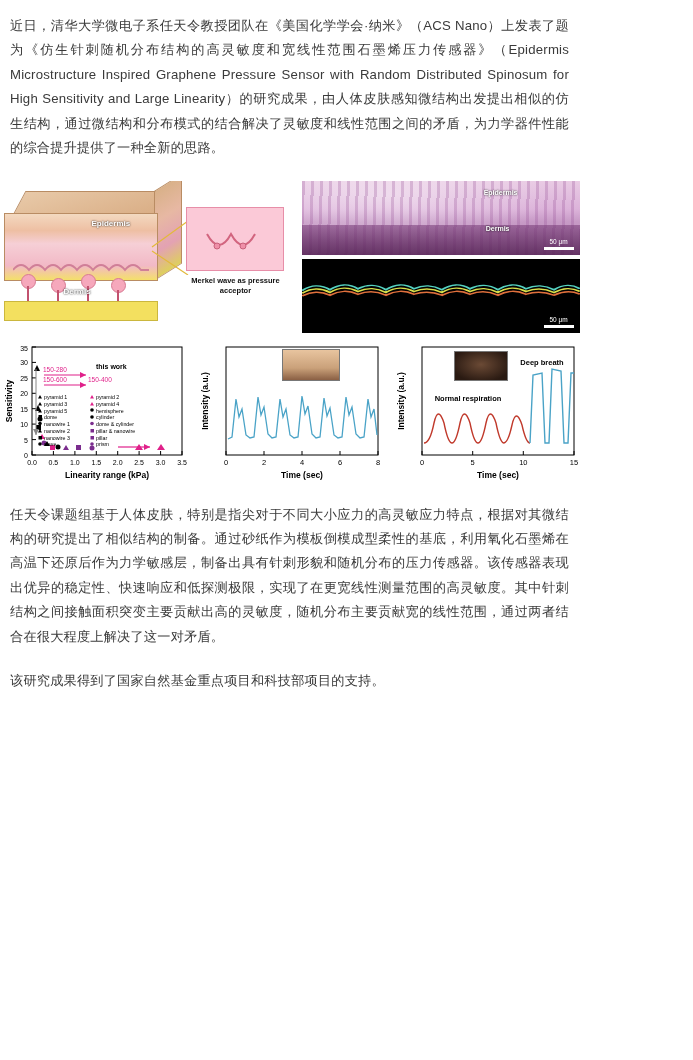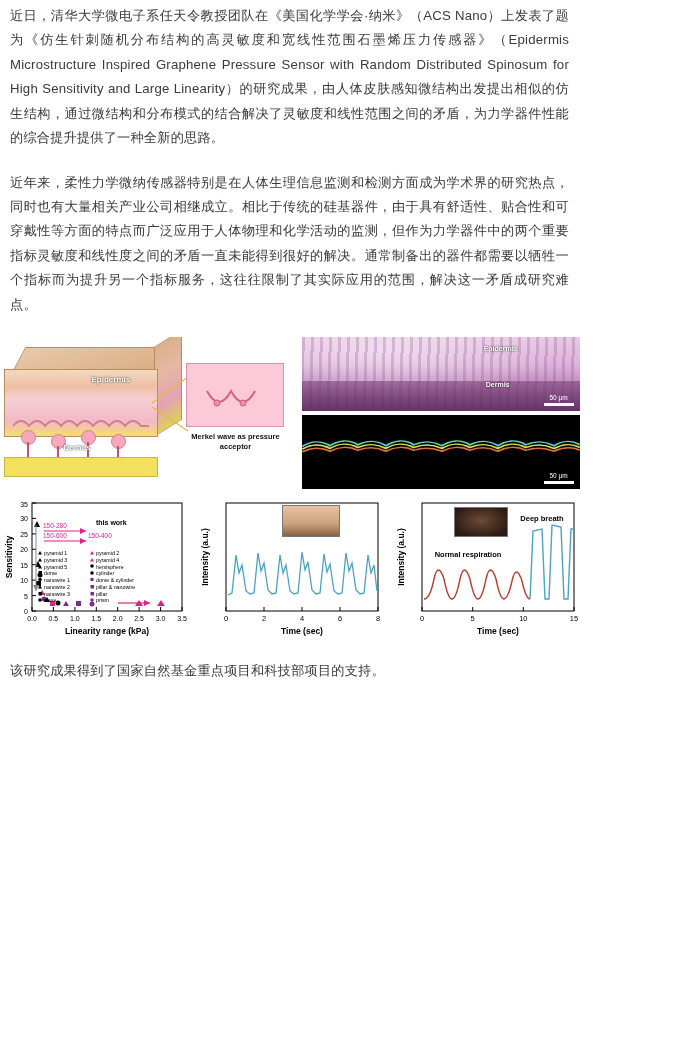--- a/index.html
+++ b/index.html
@@ -10,21 +10,21 @@
   body {
     width: 693px;
     min-height: 1060px;
     font-family: "Liberation Sans", sans-serif;
     color: #333333;
     -webkit-font-smoothing: antialiased;
   }
   .page {
     width: 579px;
     box-sizing: border-box;
-    padding: 4px 10px 12px 10px;
+    padding: 14px 10px 12px 10px;
   }
   p.para {
     font-size: 13.2px;
     line-height: 1.85;
     text-align: justify;
     color: #3a3a3a;
     margin: 0 0 20px 0;
     letter-spacing: 0.2px;
   }
   p.para:last-child { margin-bottom: 0; }
@@ -189,21 +189,20 @@
     font-size: 8px; color: rgba(255,255,255,.85);
     letter-spacing: 1px;
   }
 </style>
 </head>
 <body>
 
 <div class="page">
 
   <p class="para">近日，清华大学微电子系任天令教授团队在《美国化学学会·纳米》（ACS Nano）上发表了题为《仿生针刺随机分布结构的高灵敏度和宽线性范围石墨烯压力传感器》（Epidermis Microstructure Inspired Graphene Pressure Sensor with Random Distributed Spinosum for High Sensitivity and Large Linearity）的研究成果，由人体皮肤感知微结构出发提出相似的仿生结构，通过微结构和分布模式的结合解决了灵敏度和线性范围之间的矛盾，为力学器件性能的综合提升提供了一种全新的思路。</p>
-  <p class="para">近年来，柔性力学微纳传感器特别是在人体生理信息监测和检测方面成为学术界的研究热点，同时也有大量相关产业公司相继成立。相比于传统的硅基器件，由于具有舒适性、贴合性和可穿戴性等方面的特点而广泛应用于人体物理和化学活动的监测，但作为力学器件中的两个重要指标灵敏度和线性度之间的矛盾一直未能得到很好的解决。通常制备出的器件都需要以牺牲一个指标而为提升另一个指标服务，这往往限制了其实际应用的范围，解决这一矛盾成研究难点。</p>
 
   <div class="figure">
 
     <div class="fig-row top">
 
       <div class="panel-a">
         <div class="skin-block">
           <div class="sb-top"></div>
           <div class="sb-side"></div>
           <div class="sb-face">
@@ -445,15 +444,16 @@
           <text x="150" y="26" font-family="Liberation Sans" font-size="7.5" fill="#000" text-anchor="middle" font-weight="bold">Deep breath</text>
           <text x="76" y="62" font-family="Liberation Sans" font-size="7.5" fill="#000" text-anchor="middle" font-weight="bold">Normal respiration</text>
         </svg>
         <div class="inset-photo dark" style="left:62px; top:12px; width:52px; height:28px;"></div>
         <div class="watermark">MEMS</div>
       </div>
     </div>
   </div>
 
 
+  <p class="para">任天令课题组基于人体皮肤，特别是指尖对于不同大小应力的高灵敏应力特点，根据对其微结构的研究提出了相似结构的制备。通过砂纸作为模板倒模成型柔性的基底，利用氧化石墨烯在高温下还原后作为力学敏感层，制备出具有针刺形貌和随机分布的压力传感器。该传感器表现出优异的稳定性、快速响应和低探测极限，实现了在更宽线性测量范围的高灵敏度。其中针刺结构之间接触面积突变主要贡献出高的灵敏度，随机分布主要贡献宽的线性范围，通过两者结合在很大程度上解决了这一对矛盾。</p>
   <p class="para">该研究成果得到了国家自然基金重点项目和科技部项目的支持。</p>
 
 </div>
 
 </body></html>

